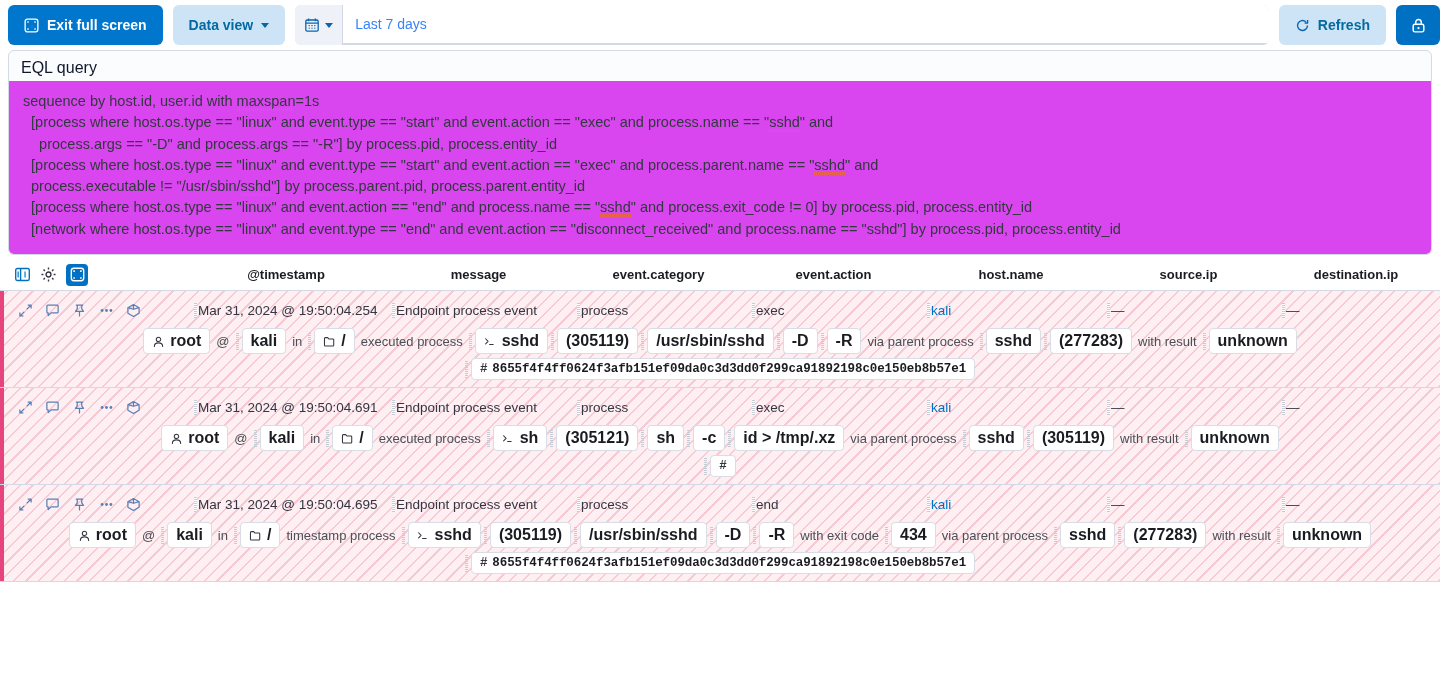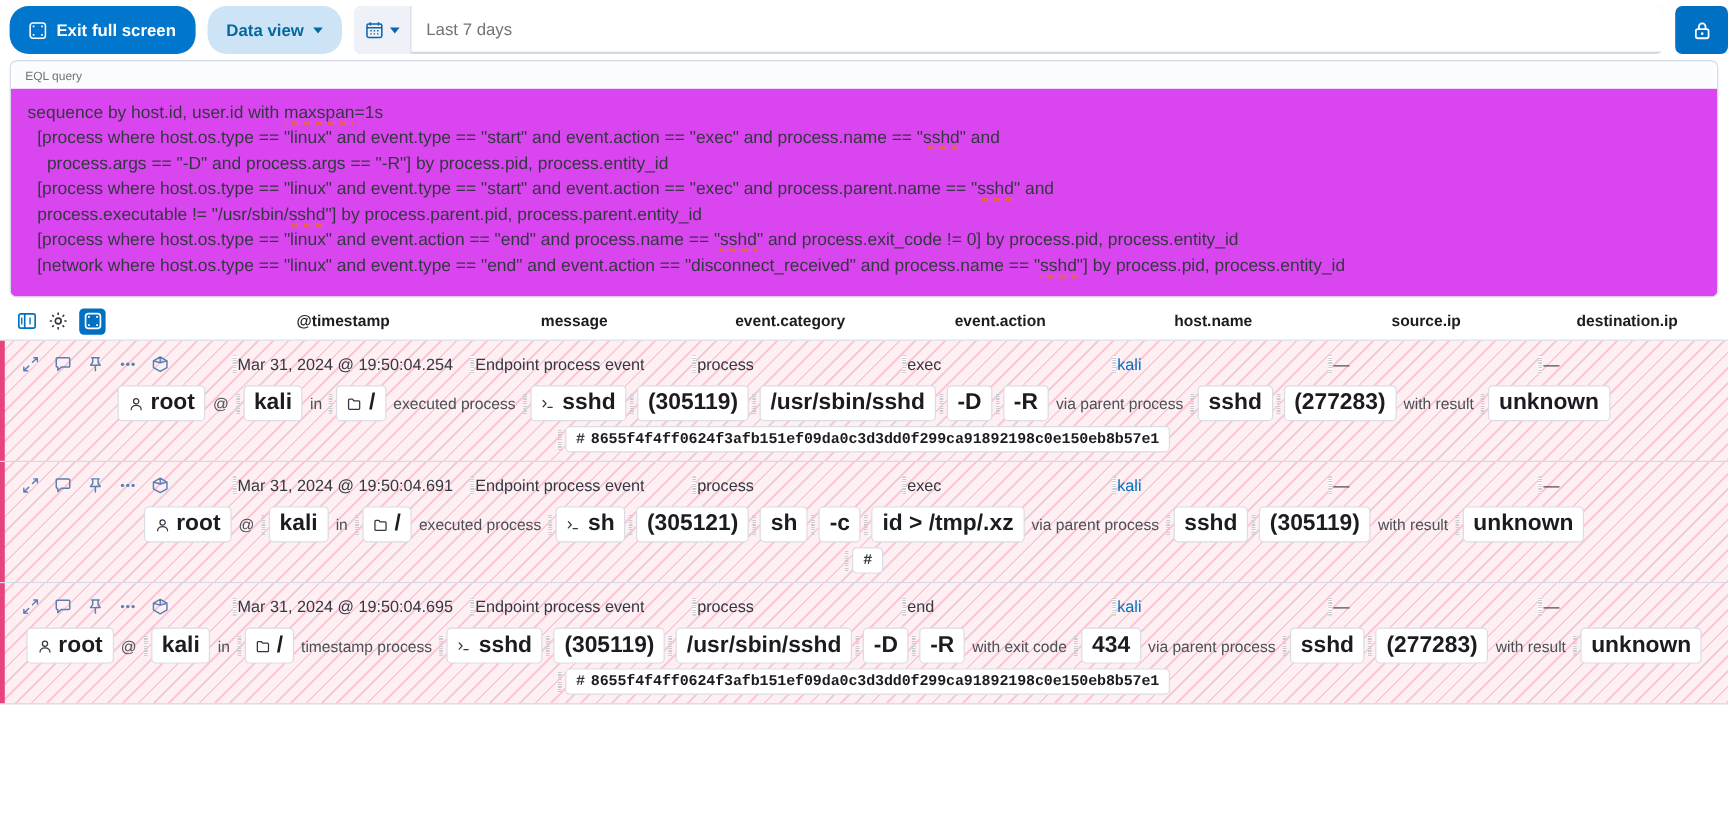--- a/index.html
+++ b/index.html
@@ -15,21 +15,21 @@
   
   .toolbar {
     display: flex; align-items: center; gap: 10px;
     padding: 8px 0 8px 8px;
     height: 50px;
     background: #ffffff;
   }
   .btn {
     display: inline-flex; align-items: center; gap: 8px;
     height: 40px; padding: 4px 16px;
-    border-radius: 16px; border: none;
+    border-radius: 6px; border: none;
     font-size: 14px; font-weight: 700;
     cursor: pointer; white-space: nowrap;
     font-family: "Liberation Sans", sans-serif;
   }
   .btn-primary { background: #0077cc; color: #ffffff; }
   .btn-light   { background: #cce4f5; color: #0369a1; }
   .btn-icon-primary {
     background: #0071c2; color: #fff; width: 44px; height: 40px;
     border-radius: 6px; display: inline-flex; align-items: center;
     justify-content: center; border: none; cursor: pointer;
@@ -43,39 +43,39 @@
     box-shadow: inset 0 0 0 1px rgba(15,39,118,.12);
     min-width: 0;
   }
   .dp-quick {
     display: inline-flex; align-items: center; gap: 5px;
     padding: 0 9px; background: #eef1f7; color: #0b64b0;
     border-right: 1px solid rgba(15,39,118,.12);
   }
   .dp-field {
     flex: 1; display: flex; align-items: center;
-    padding: 0 12px; font-size: 14px; color: #737373;
+    padding: 0 12px; font-size: 14px; color: #3b82f6;
     background: #ffffff;
     border-bottom: 2px solid #d3dae6;
     min-width: 0;
   }
   .chev { width: 0; height: 0; border-left: 4.5px solid transparent;
           border-right: 4.5px solid transparent; border-top: 5px solid currentColor; }
 
   
   .eql-panel {
     margin: 0 8px;
     border: 1px solid #d3dae6;
     border-radius: 6px;
     background: #fbfcfd;
     overflow: hidden;
   }
   .eql-label {
     padding: 8px 12px 4px 12px;
-    font-size: 10px; color: #737373;
+    font-size: 16px; color: #0f172a;
   }
   .eql-body {
     background: #d946ef;
     padding: 10px 14px 14px 14px;
     font-size: 14.5px;
     line-height: 21.3px;
     color: #343741;
     white-space: pre;
     overflow: hidden;
   }
@@ -159,21 +159,21 @@
     flex-wrap: nowrap; gap: 3px;
     padding: 3px 10px 2px 10px;
   }
   .summary.hash { padding-top: 2px; padding-bottom: 7px; }
   .badge {
     display: inline-flex; align-items: center; gap: 5px;
     background: #ffffff;
     border: 1px solid #d9dde5;
     border-radius: 4px;
     padding: 3px 8px;
-    font-size: 19px; font-weight: 700; color: #1a1c21;
+    font-size: 16px; font-weight: 700; color: #1a1c21;
     white-space: nowrap;
   }
   .badge.mono { font-family: "Liberation Mono", monospace; font-size: 12.5px; letter-spacing: -.1px; }
   .word { font-size: 13px; color: #4a5056; white-space: nowrap; padding: 0 3px; }
   .sep { width: 3px; height: 17px; flex: none;
     background: repeating-linear-gradient(to bottom,#c6cbd4 0 1px,rgba(255,255,255,0) 1px 2px); }
   .bi { display: inline-flex; color: #343741; }
 </style>
 </head>
 <body>
@@ -203,20 +203,29 @@
           <path d="M4.6 8.6h1.2M7.4 8.6h1.2M10.2 8.6h1.2M4.6 11.2h1.2M7.4 11.2h1.2M10.2 11.2h1.2" stroke-width="1.1"></path>
         </svg>
       </span>
       <span class="chev"></span>
     </div>
     <div class="dp-field">
       <span>Last 7 days</span>
     </div>
   </div>
 
+  <button class="btn btn-light">
+    <span class="bi" style="color:#0b64b0">
+      <svg width="15" height="15" viewBox="0 0 16 16" fill="none" stroke="currentColor" stroke-width="1.5">
+        <path d="M13.3 8a5.3 5.3 0 1 1-1.7-3.9"></path>
+        <path d="M13.4 2.2v3.1h-3.1" stroke-linejoin="round"></path>
+      </svg>
+    </span>
+    <span>Refresh</span>
+  </button>
 
   <button class="btn-icon-primary">
     <span class="bi" style="color:#fff">
       <svg width="17" height="17" viewBox="0 0 16 16" fill="none" stroke="currentColor" stroke-width="1.4">
         <rect x="3" y="6.8" width="10" height="7.2" rx="1.6"></rect>
         <path d="M5.4 6.8V4.9a2.6 2.6 0 0 1 5.2 0v1.9"></path>
         <circle cx="8" cy="10.4" r="1.05" fill="currentColor" stroke="none"></circle>
       </svg>
     </span>
   </button>

